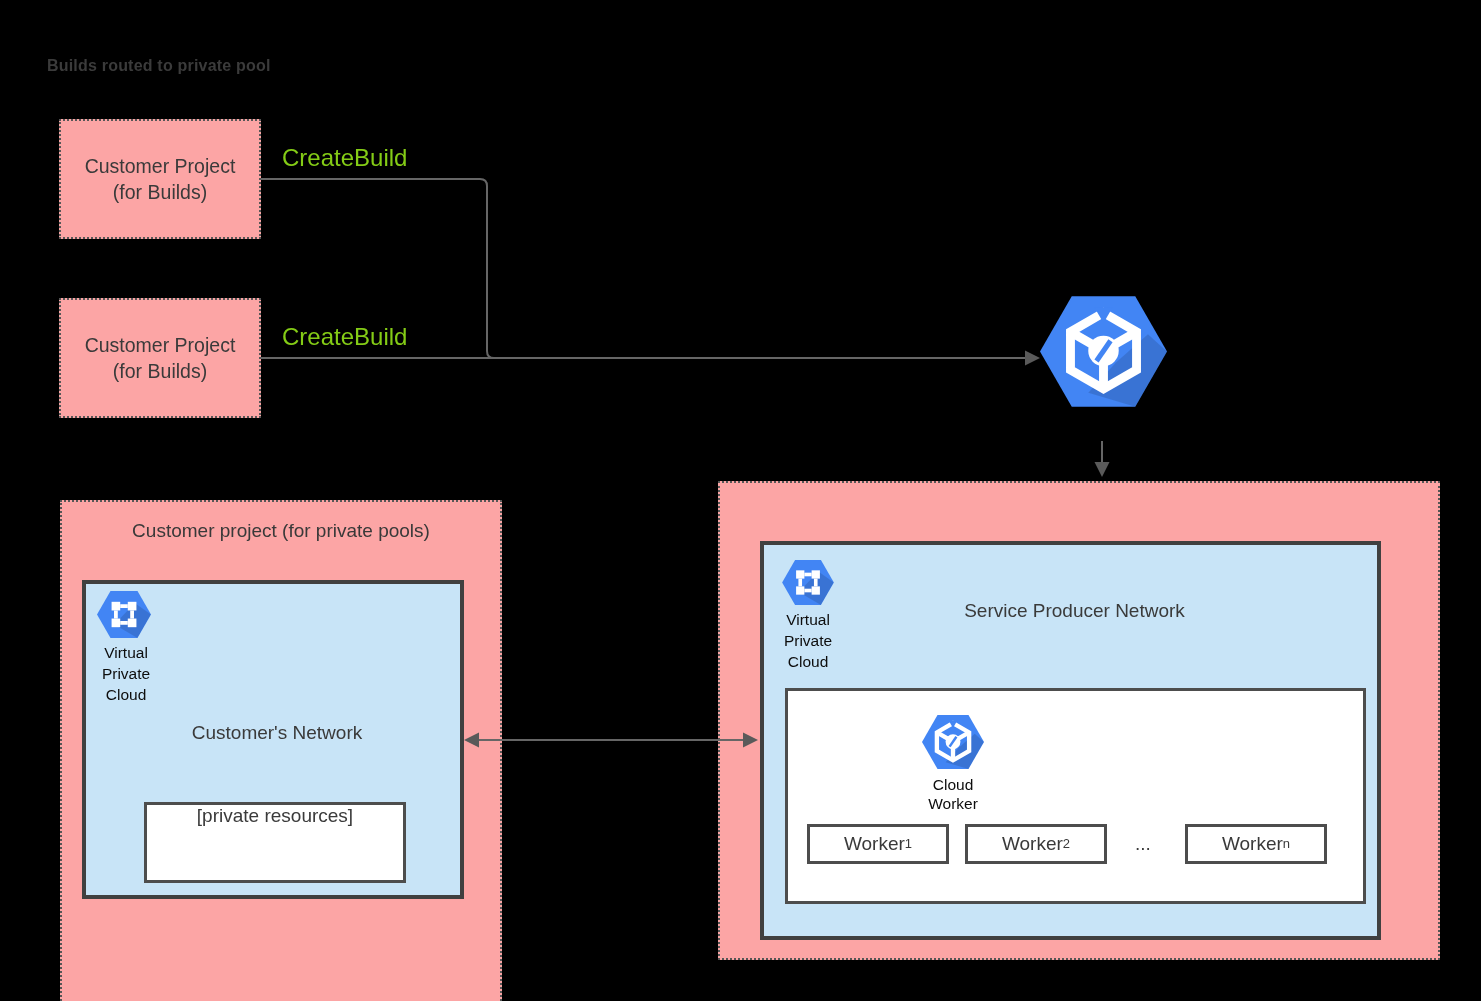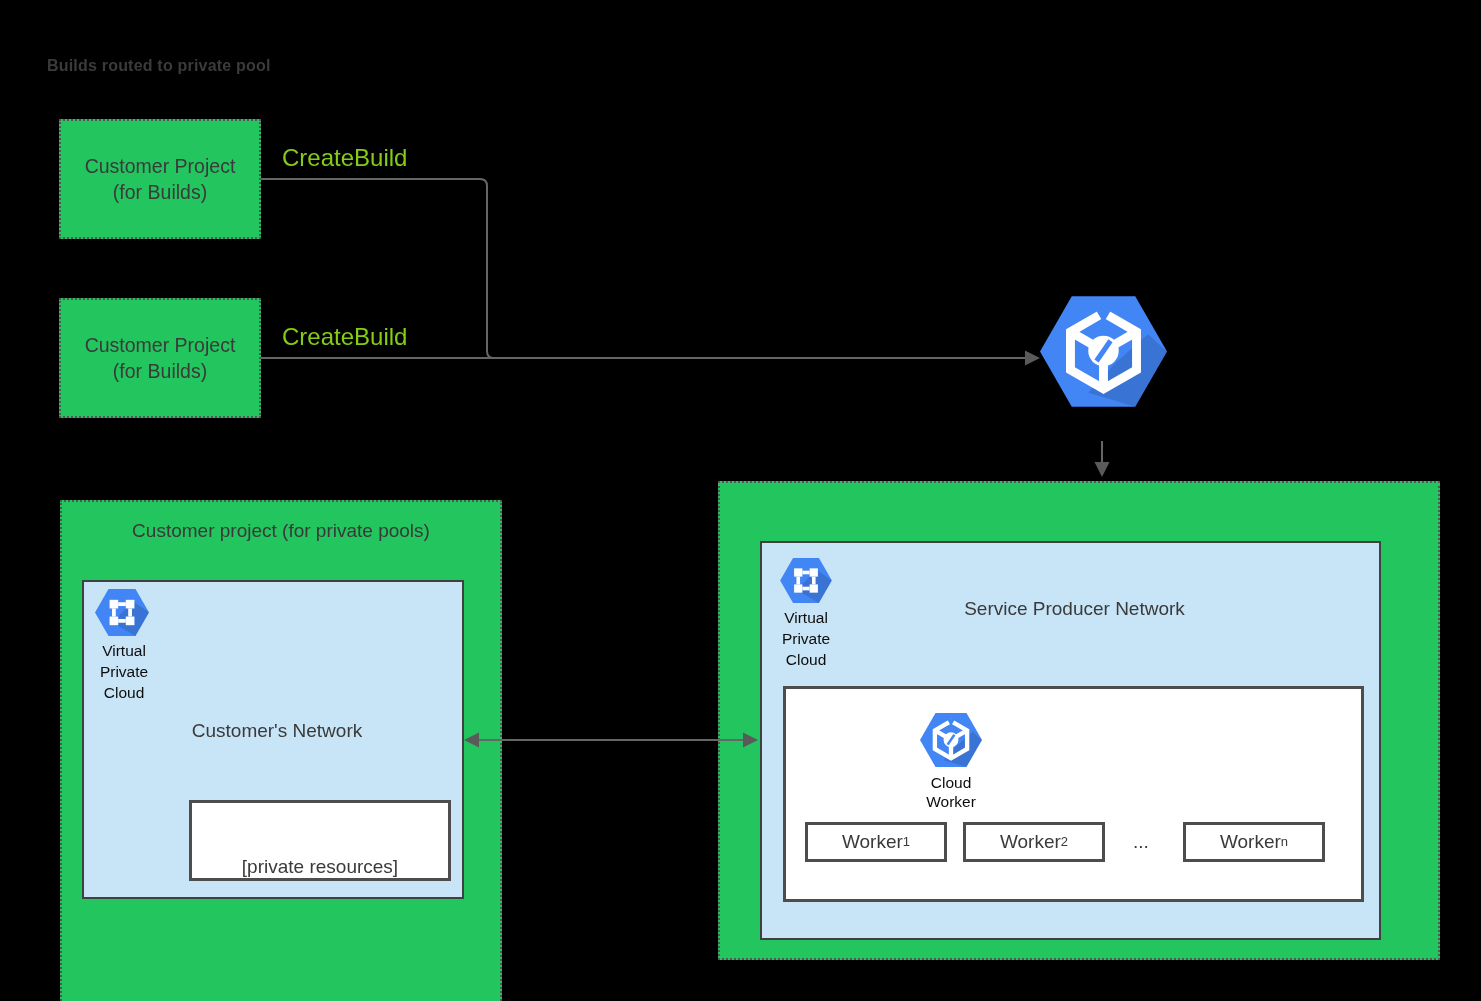--- a/index.html
+++ b/index.html
@@ -2,31 +2,31 @@
 <html><head>
 <meta charset="utf-8">
 <style>
   html,body{margin:0;padding:0;background:#000;}
   .canvas{
     position:relative;width:1481px;height:1001px;background:#000;overflow:hidden;
     font-family:"Liberation Sans", sans-serif;color:#3a3a3a;
   }
   .abs{position:absolute;box-sizing:border-box;}
   .diagram-title{font-size:16px;font-weight:bold;color:#3b3b3b;letter-spacing:.2px;}
-  .dotted-box{background:#22c55e;border:2px dotted #565656;}
-  .net-box{background:#c8e4f7;border:2px solid #404040;}
+  .dotted-box{background:#fca5a5;border:2px dotted #565656;}
+  .net-box{background:#c8e4f7;border:4px solid #404040;}
   .white-box{background:#ffffff;border:3px solid #4d4d4d;}
   .proj-build{display:flex;flex-direction:column;align-items:center;justify-content:center;
     font-size:19.5px;line-height:26px;color:#3a3a3a;text-align:center;}
   .call-label{font-size:24px;color:#84cc16;}
   .zone-title{left:0;right:0;text-align:center;font-size:19px;color:#393939;}
   .net-label{left:0;right:0;text-align:center;font-size:19px;color:#3a3a3a;margin-left:8px;}
   .icon-label{text-align:center;font-size:15.5px;line-height:21px;color:#0d0d0d;}
   .cb-label{text-align:center;font-size:15.5px;line-height:19px;color:#0d0d0d;}
-  .res-box{display:flex;align-items:flex-end;justify-content:center;font-size:19px;color:#3a3a3a;margin-left:47px;}
+  .res-box{display:flex;align-items:flex-start;justify-content:center;font-size:19px;color:#3a3a3a;}
   .worker-box{display:flex;align-items:center;justify-content:center;font-size:19px;color:#3a3a3a;}
   .worker-box sub{font-size:13px;line-height:0;}
   .ellipsis{font-size:19px;color:#3a3a3a;}
   .overlay{position:absolute;left:0;top:0;width:1481px;height:1001px;z-index:5;pointer-events:none;}
   .icon{z-index:6;}
 </style>
 </head>
 <body>
 
 <div class="canvas">

